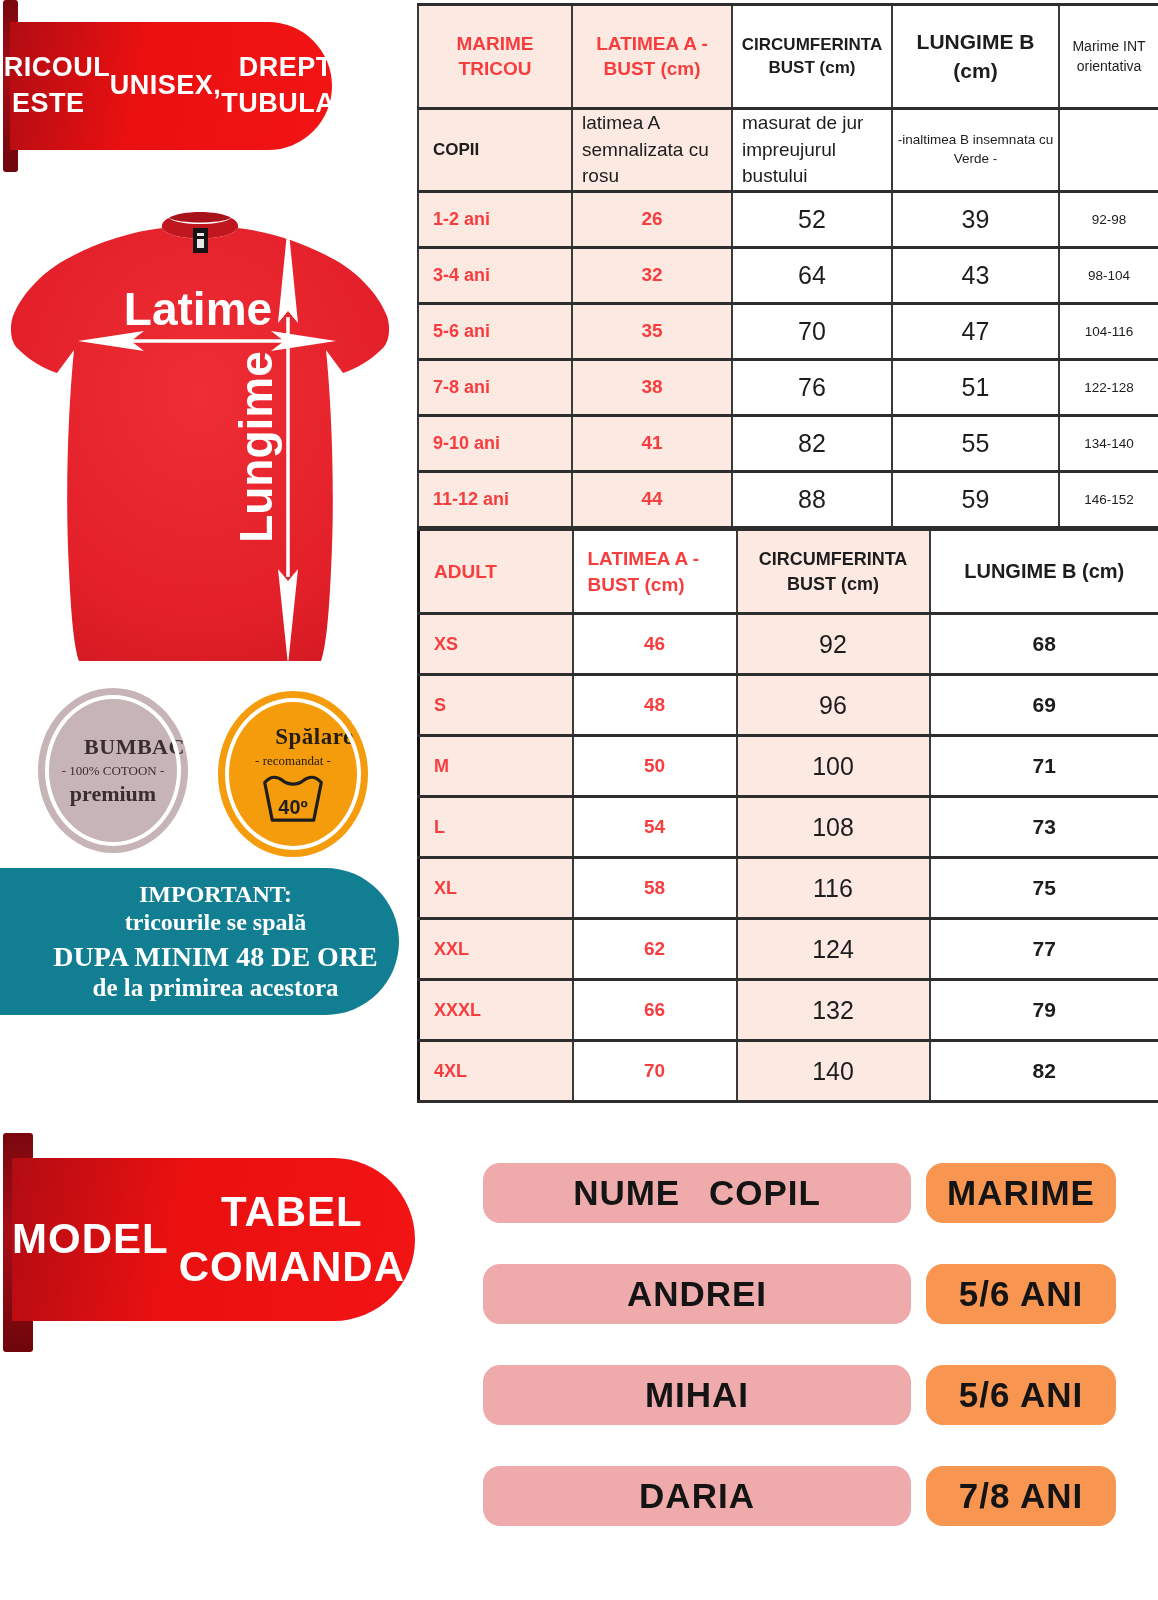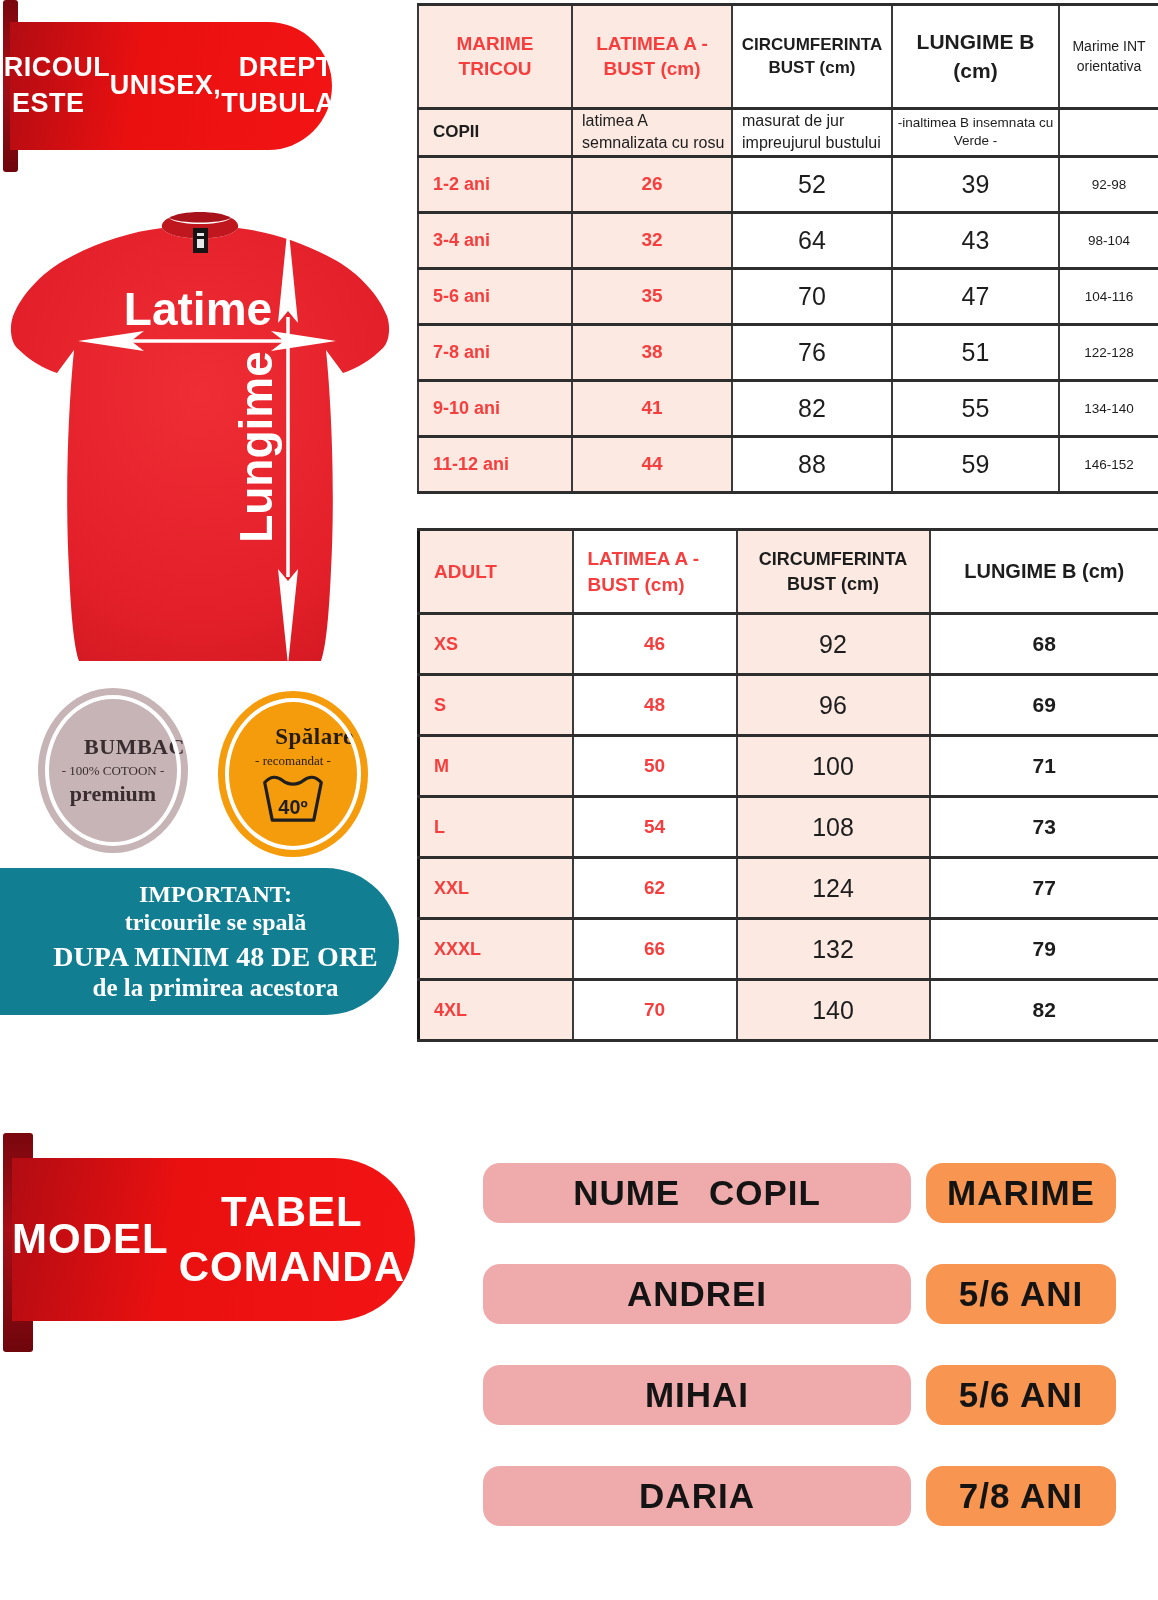--- a/index.html
+++ b/index.html
@@ -56,21 +56,21 @@
   .peach { background:#fce9e1; }
   .red-t { color:#f73e3e; }
   .ctr { text-align:center; }
   .lft { text-align:left; padding-left:14px; }
 
   .kh-red  { font-weight:bold; font-size:19px; line-height:1.3; }
   .kh-circ { font-weight:bold; font-size:17px; line-height:1.35; }
   .kh-lung { font-weight:bold; font-size:21px; line-height:1.35; }
   .kh-int  { font-size:14px; line-height:1.4; }
   .ks-copii{ font-weight:bold; font-size:17px; }
-  .ks-small{ font-size:16px; line-height:1.4; padding-left:9px; padding-right:4px; }
+  .ks-small{ font-size:19px; line-height:1.4; padding-left:9px; padding-right:4px; }
   .ks-ctr  { font-size:13.5px; line-height:1.4; text-align:center; }
   .kd-size { font-weight:bold; font-size:18px; }
   .kd-wid  { font-weight:bold; font-size:19px; }
   .kd-num  { font-size:25px; }
   .kd-int  { font-size:13.5px; }
 
   .ah-red  { font-weight:bold; font-size:19px; line-height:1.35; }
   .ah-blk  { font-weight:bold; font-size:18px; line-height:1.35; }
   .ah-lung { font-weight:bold; font-size:20px; }
   .ad-size { font-weight:bold; font-size:18px; }
@@ -260,20 +260,26 @@
       <td class="peach ad-chest ctr">100</td>
       <td class="ad-len ctr">71</td>
     </tr>
     <tr class="data">
       <td class="peach red-t ad-size lft">L</td>
       <td class="red-t ad-wid ctr">54</td>
       <td class="peach ad-chest ctr">108</td>
       <td class="ad-len ctr">73</td>
     </tr>
     <tr class="data">
+      <td class="peach red-t ad-size lft">XL</td>
+      <td class="red-t ad-wid ctr">58</td>
+      <td class="peach ad-chest ctr">116</td>
+      <td class="ad-len ctr">75</td>
+    </tr>
+    <tr class="data">
       <td class="peach red-t ad-size lft">XXL</td>
       <td class="red-t ad-wid ctr">62</td>
       <td class="peach ad-chest ctr">124</td>
       <td class="ad-len ctr">77</td>
     </tr>
     <tr class="data">
       <td class="peach red-t ad-size lft">XXXL</td>
       <td class="red-t ad-wid ctr">66</td>
       <td class="peach ad-chest ctr">132</td>
       <td class="ad-len ctr">79</td>

